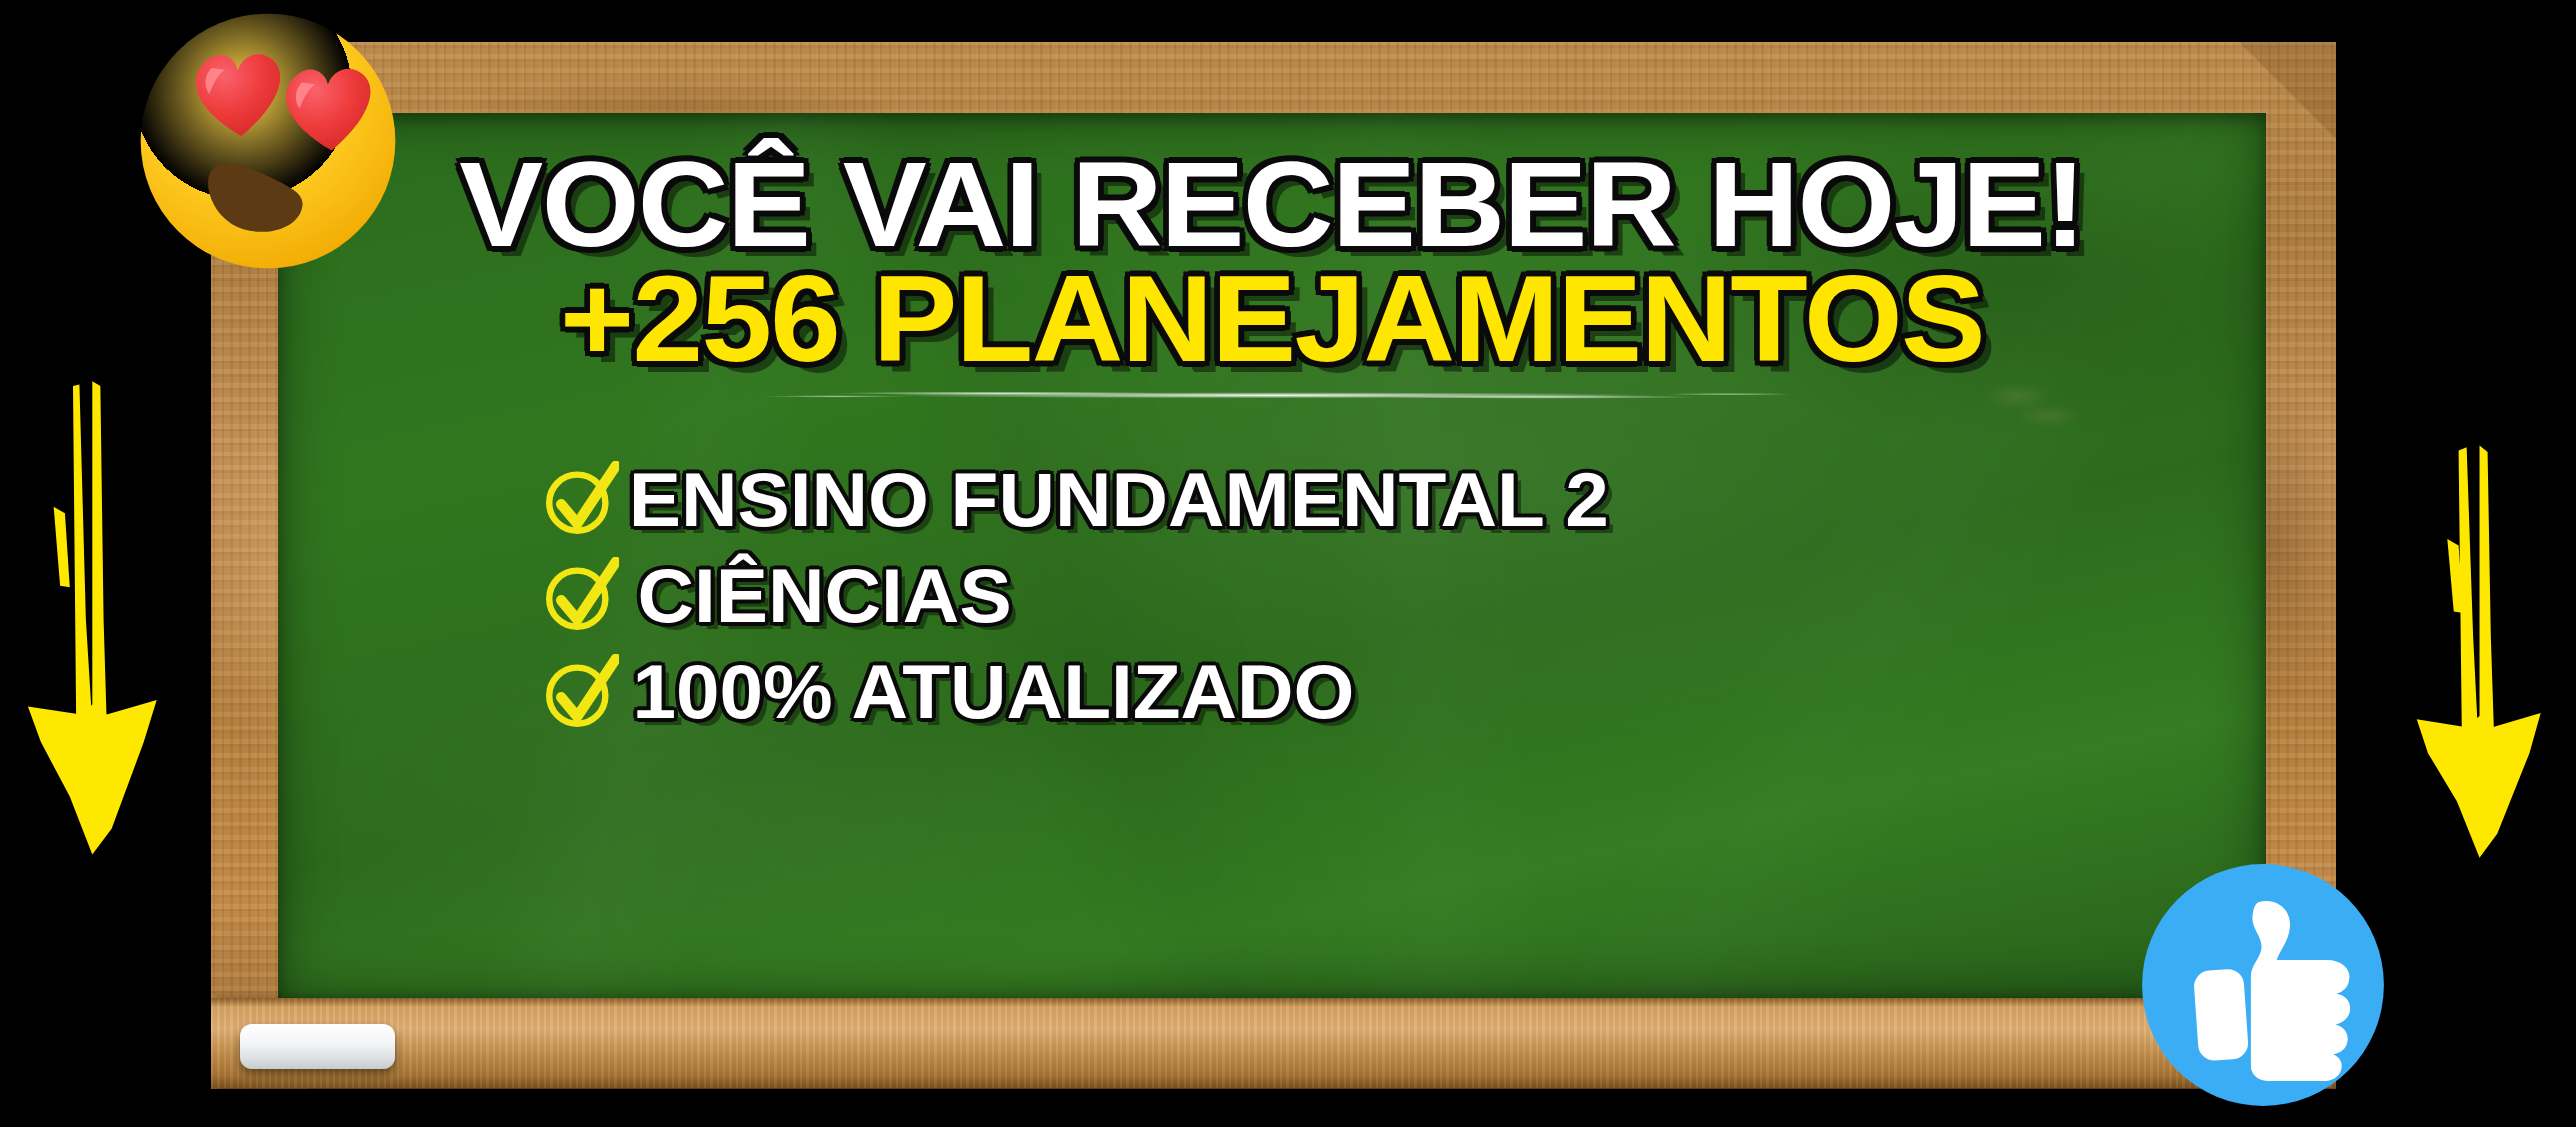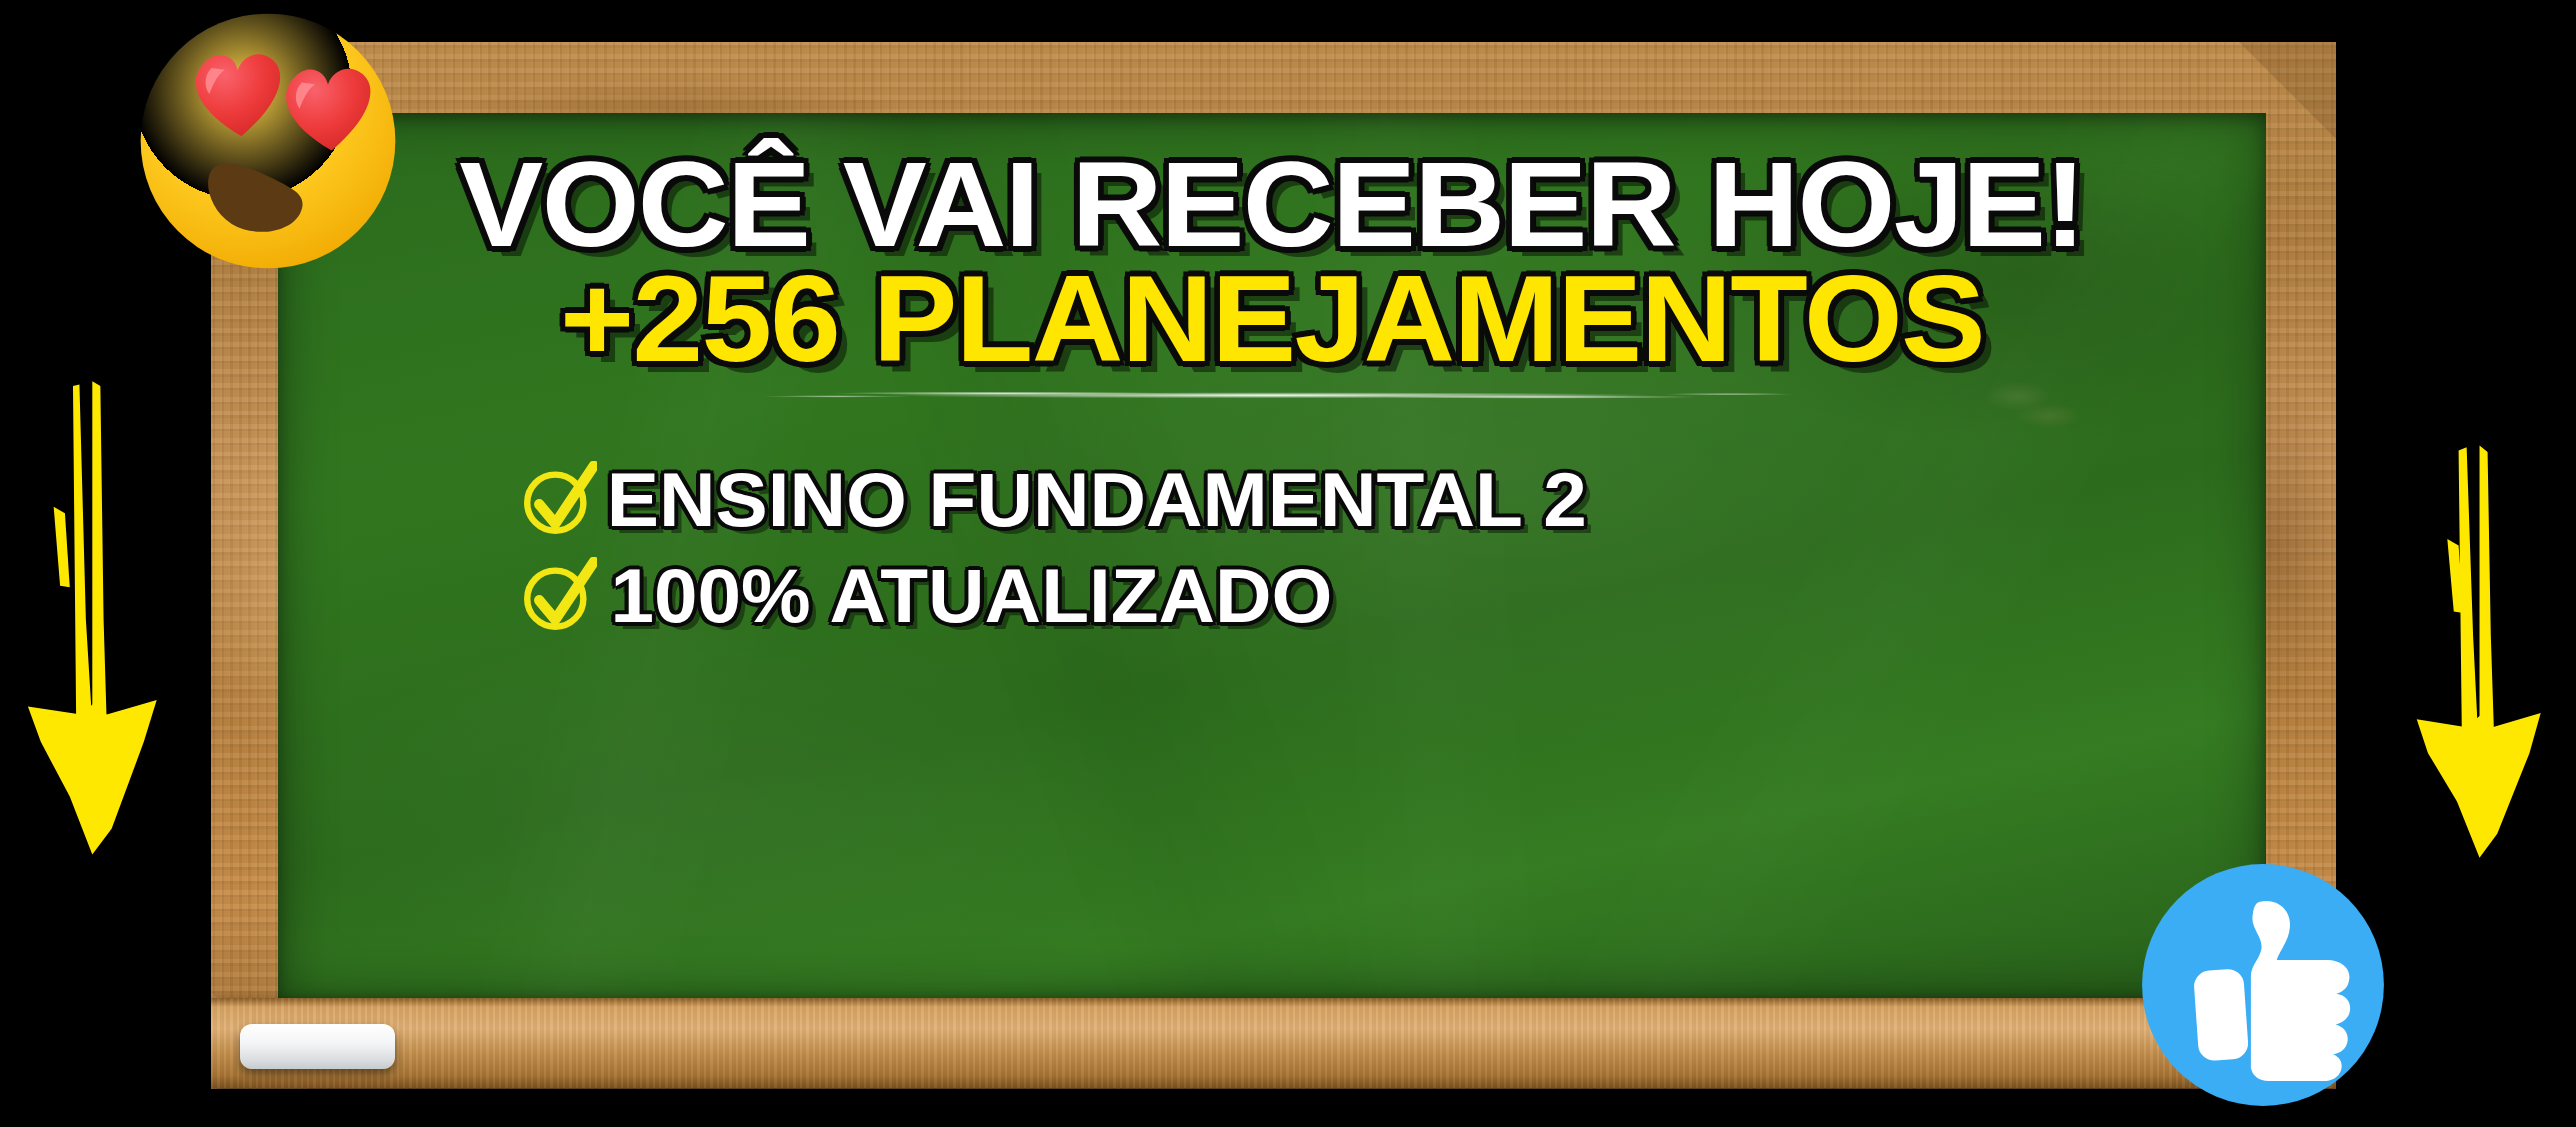--- a/index.html
+++ b/index.html
@@ -99,21 +99,21 @@
       radial-gradient(ellipse 515px 4px at 50% 52%, rgba(255,255,255,0.96), transparent 76%),
       radial-gradient(ellipse 242px 2.4px at 24% 38%, rgba(255,255,255,0.85), transparent 72%),
       radial-gradient(ellipse 225px 2.4px at 76% 64%, rgba(255,255,255,0.80), transparent 72%),
       radial-gradient(ellipse 97px 1.6px at 8% 60%, rgba(255,255,255,0.55), transparent 76%),
       radial-gradient(ellipse 89px 1.6px at 94% 44%, rgba(255,255,255,0.55), transparent 76%);
     filter:blur(0.3px);
   }
 
   
   .bullets{
-    position:absolute; left:242px; top:348px;
+    position:absolute; left:264px; top:348px;
     display:flex; flex-direction:column; gap:19.3px;
   }
   .bullet{ display:flex; align-items:center; gap:24px; }
   .check{ width:77px; height:77px; flex:0 0 77px; position:relative; }
   .bullet-text{
     font-family:"Liberation Sans", sans-serif;
     font-weight:bold; font-size:76px; line-height:1; letter-spacing:0px;
     color:#ffffff; transform:scaleX(1.03);
     text-shadow:
       -3.2px -3.2px 0 #0a0a0a, 3.2px -3.2px 0 #0a0a0a, -3.2px 3.2px 0 #0a0a0a, 3.2px 3.2px 0 #0a0a0a,
@@ -185,20 +185,28 @@
       <div class="chalk-rule"></div>
 
       <div class="bullets" id="bullets">
           <div class="bullet">
             <div class="check">
 <svg viewBox="0 0 96 96" width="77" height="77">
   <circle cx="44" cy="52" r="35" fill="none" stroke="#F2E712" stroke-width="8"></circle>
   <path d="M24 54 L44 78 L92 6" fill="none" stroke="#F2E712" stroke-width="13" stroke-linecap="round" stroke-linejoin="round"></path>
 </svg></div>
             <div class="bullet-text">ENSINO FUNDAMENTAL 2</div>
+          </div>
+          <div class="bullet">
+            <div class="check">
+<svg viewBox="0 0 96 96" width="77" height="77">
+  <circle cx="44" cy="52" r="35" fill="none" stroke="#F2E712" stroke-width="8"></circle>
+  <path d="M24 54 L44 78 L92 6" fill="none" stroke="#F2E712" stroke-width="13" stroke-linecap="round" stroke-linejoin="round"></path>
+</svg></div>
+            <div class="bullet-text">CIÊNCIAS</div>
           </div>
           <div class="bullet">
             <div class="check">
 <svg viewBox="0 0 96 96" width="77" height="77">
   <circle cx="44" cy="52" r="35" fill="none" stroke="#F2E712" stroke-width="8"></circle>
   <path d="M24 54 L44 78 L92 6" fill="none" stroke="#F2E712" stroke-width="13" stroke-linecap="round" stroke-linejoin="round"></path>
 </svg></div>
             <div class="bullet-text">100% ATUALIZADO</div>
           </div>
         </div>

